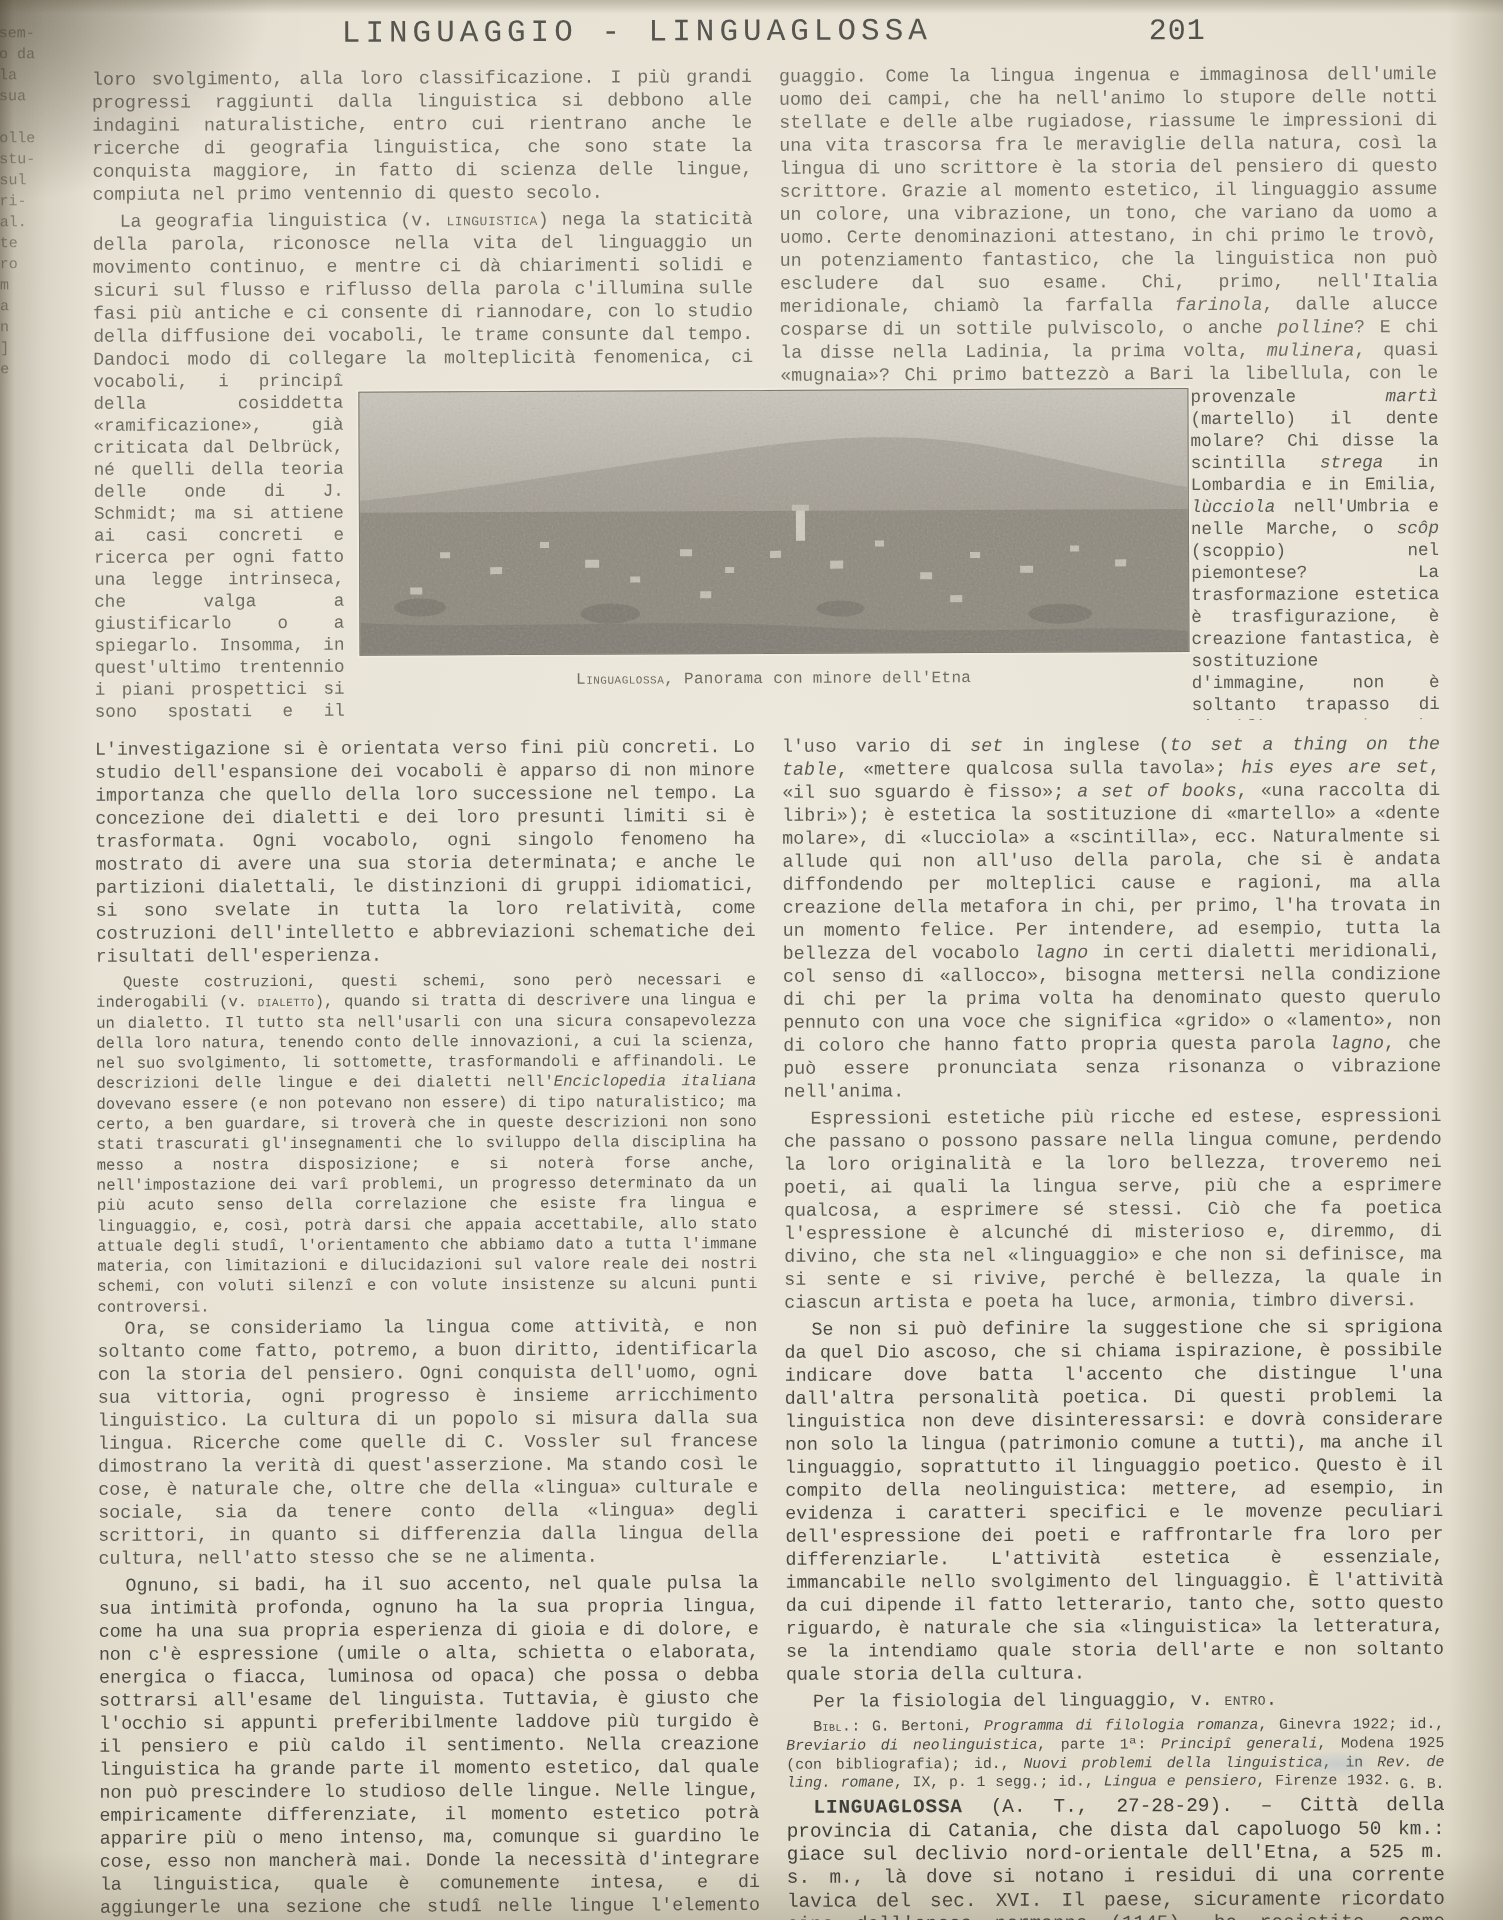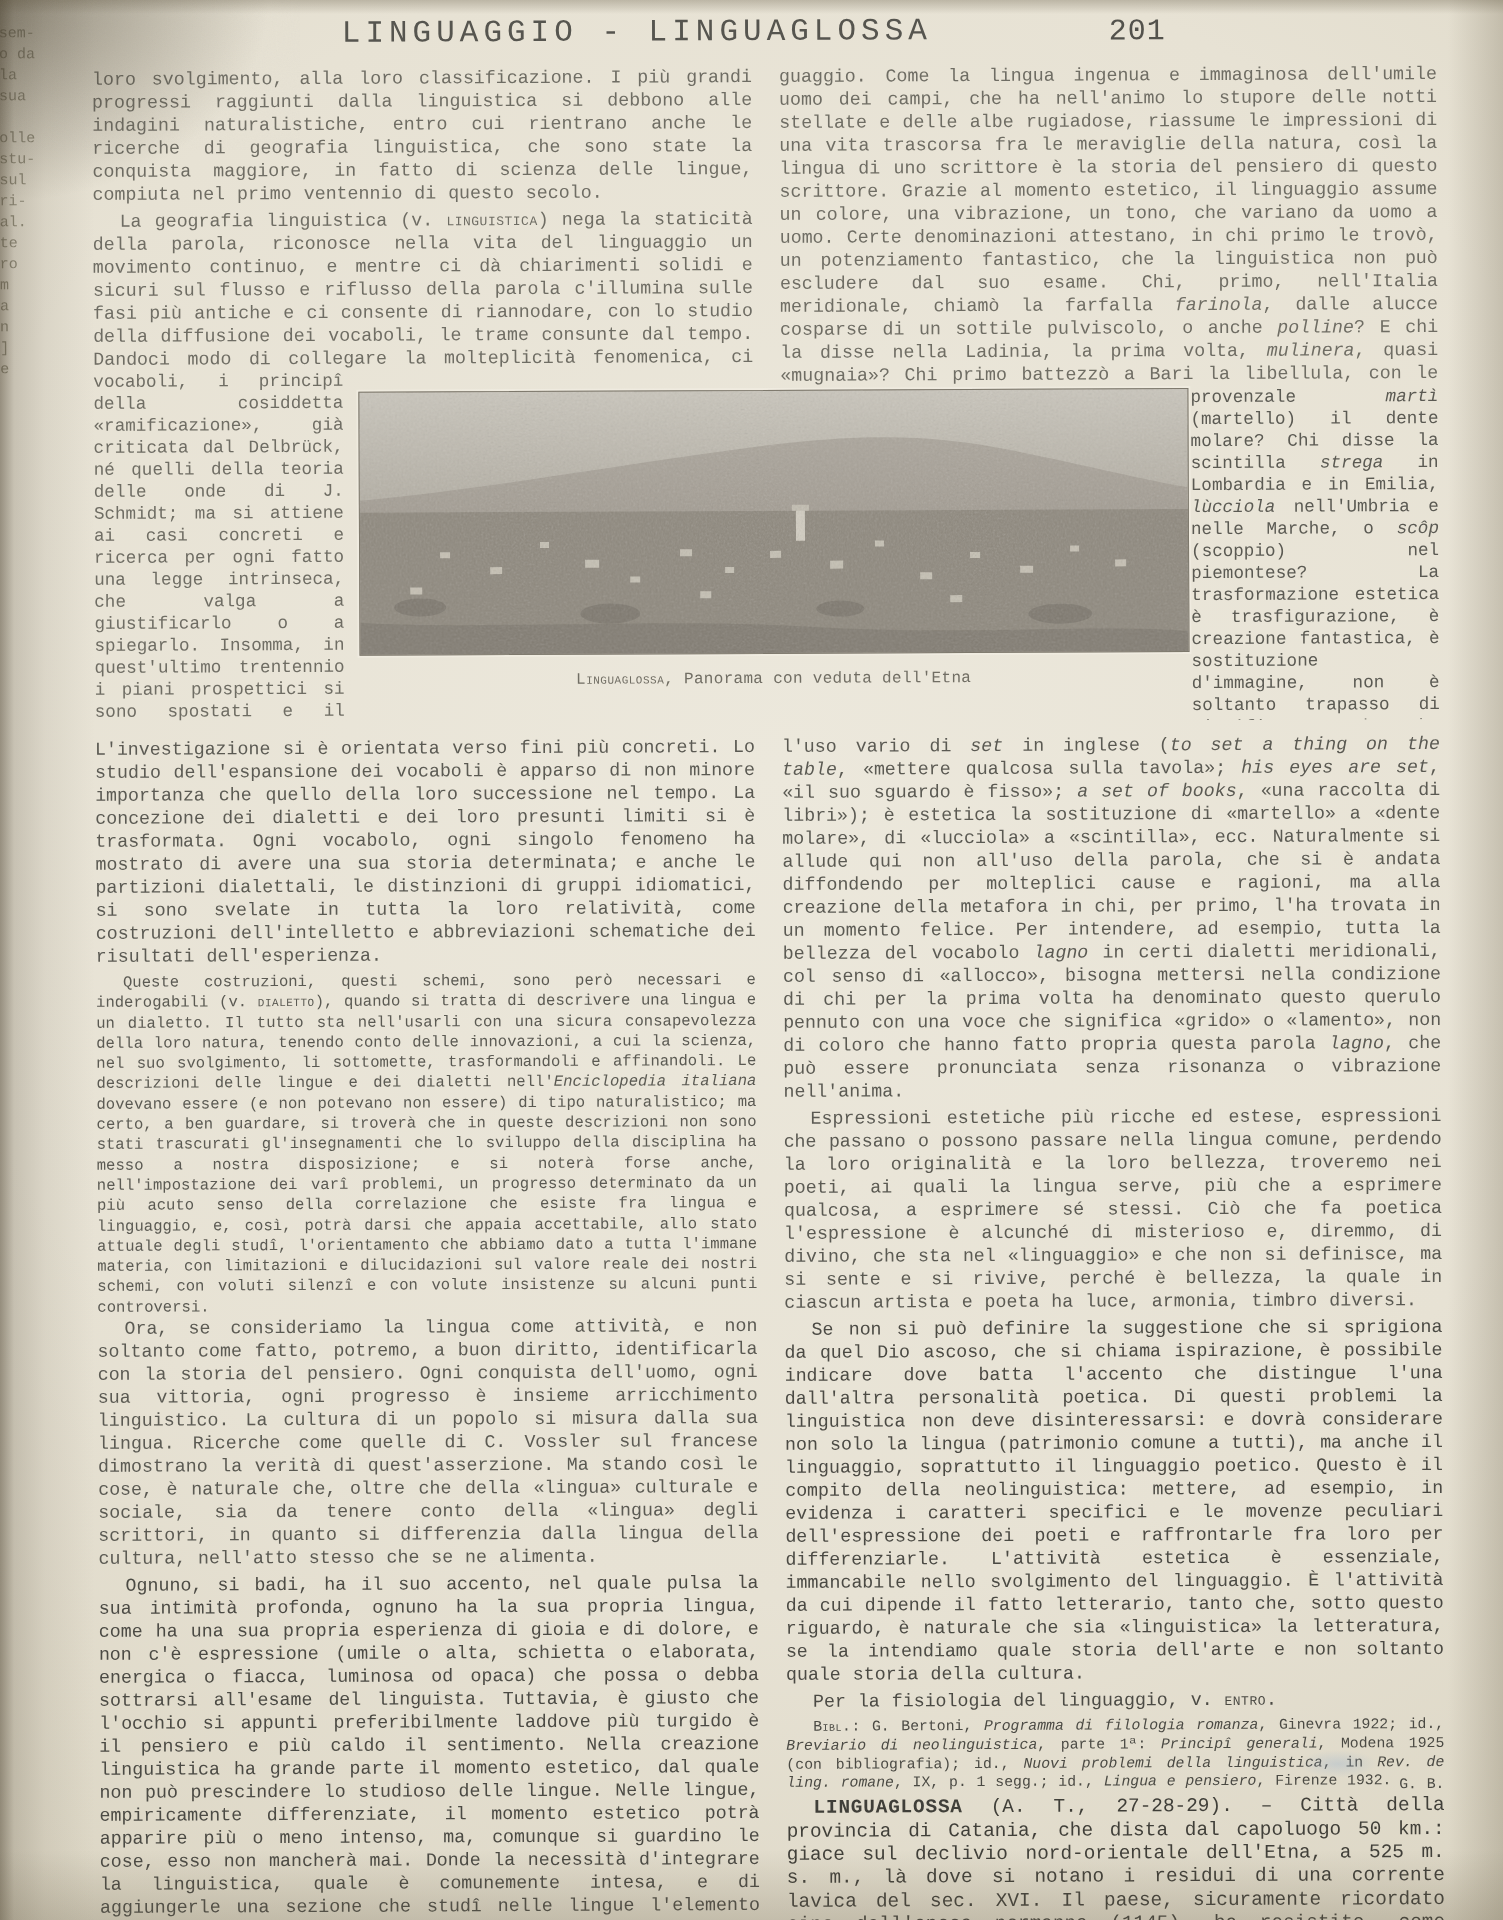--- a/index.html
+++ b/index.html
@@ -26,21 +26,21 @@
   .page-grain{position:absolute;inset:0;z-index:5;opacity:.05;pointer-events:none;}
 
   
   .margin-strip{position:absolute;left:2px;top:20px;width:44px;display:flex;flex-direction:column;
     font-size:15px;line-height:21px;color:#85816f;opacity:.85;z-index:1;}
   .margin-strip span{display:block;min-height:21px;}
 
   
   .header-title{position:absolute;left:240px;top:14px;width:800px;text-align:center;
     font-size:31px;letter-spacing:5px;color:#56554f;white-space:nowrap;}
-  .page-number{position:absolute;left:1112px;top:16px;font-size:30px;letter-spacing:1px;color:#53524c;}
+  .page-number{position:absolute;left:1152px;top:16px;font-size:30px;letter-spacing:1px;color:#53524c;}
 
   
   .col{position:absolute;text-align:justify;word-spacing:.05em;}
   .clip{overflow:hidden;}
   .body-type{font-size:18.3px;line-height:23px;}
   .narrow{font-size:17.6px;line-height:22px;}
   .small-type .para{font-size:15.6px;line-height:20.3px;}
   .para{margin:0 0 4px 0;}
   .para:last-child{margin-bottom:0;}
   .indent{text-indent:27px;}
@@ -145,21 +145,21 @@
         </g>
         <g fill="#69645a" opacity="0.45">
           <ellipse cx="60" cy="215" rx="26" ry="9"></ellipse>
             <ellipse cx="250" cy="222" rx="30" ry="10"></ellipse>
           <ellipse cx="480" cy="218" rx="24" ry="8"></ellipse>
             <ellipse cx="700" cy="224" rx="32" ry="10"></ellipse>
         </g>
         <rect width="828" height="262" filter="url(#grain)" opacity="0.26"></rect>
       </svg>
     </div>
-    <div class="caption"><span class="sc">Linguaglossa</span><span>, Panorama con veduta dell'Etna</span></div>
+    <div class="caption"><span class="sc">Linguaglossa</span><span>, Panorama con minore dell'Etna</span></div>
 
     <div class="col body-type clip" style="left:782px;top:66px;width:658px;height:320px;">
       <p class="para ink-faint"><span>guaggio. Come la lingua ingenua e immaginosa dell'umile uomo dei campi, che ha nell'animo lo stupore delle notti stellate e delle albe rugiadose, riassume le impressioni di una vita trascorsa fra le meraviglie della natura, così la lingua di uno scrittore è la storia del pensiero di questo scrittore. Grazie al momento estetico, il linguaggio assume un colore, una vibrazione, un tono, che variano da uomo a uomo. Certe denominazioni attestano, in chi primo le trovò, un potenziamento fantastico, che la linguistica non può escludere dal suo esame. Chi, primo, nell'Italia meridionale, chiamò la farfalla </span><span class="it">farinola</span><span>, dalle alucce cosparse di un sottile pulviscolo, o anche </span><span class="it">polline</span><span>? E chi la disse nella Ladinia, la prima volta, </span><span class="it">mulinera</span><span>, quasi «mugnaia»? Chi primo battezzò a Bari la libellula, con le ali aperte a mo' di croce, la </span><span class="it">morte</span><span>? Chi denominò, la prima volta, </span><span class="it">argentella</span><span> la lucertola nell'Emilia? Chi chiamò dapprima in franco-</span></p>
     </div>
 
     <div class="col narrow clip" style="left:1192px;top:388px;width:248px;height:334px;">
       <p class="para ink-mid"><span>provenzale </span><span class="it">martì</span><span> (martello) il dente molare? Chi disse la scintilla </span><span class="it">strega</span><span> in Lombardia e in Emilia, </span><span class="it">lùcciola</span><span> nell'Umbria e nelle Marche, o </span><span class="it">scôp</span><span> (scoppio) nel piemontese? La trasformazione estetica è trasfigurazione, è creazione fantastica, è sostituzione d'immagine, non è soltanto trapasso di significato, che ha ragioni psicologiche. È psicologico, ad esempio,</span></p>
     </div>
 
     <div class="col body-type" style="left:95px;top:736px;width:660px;">

